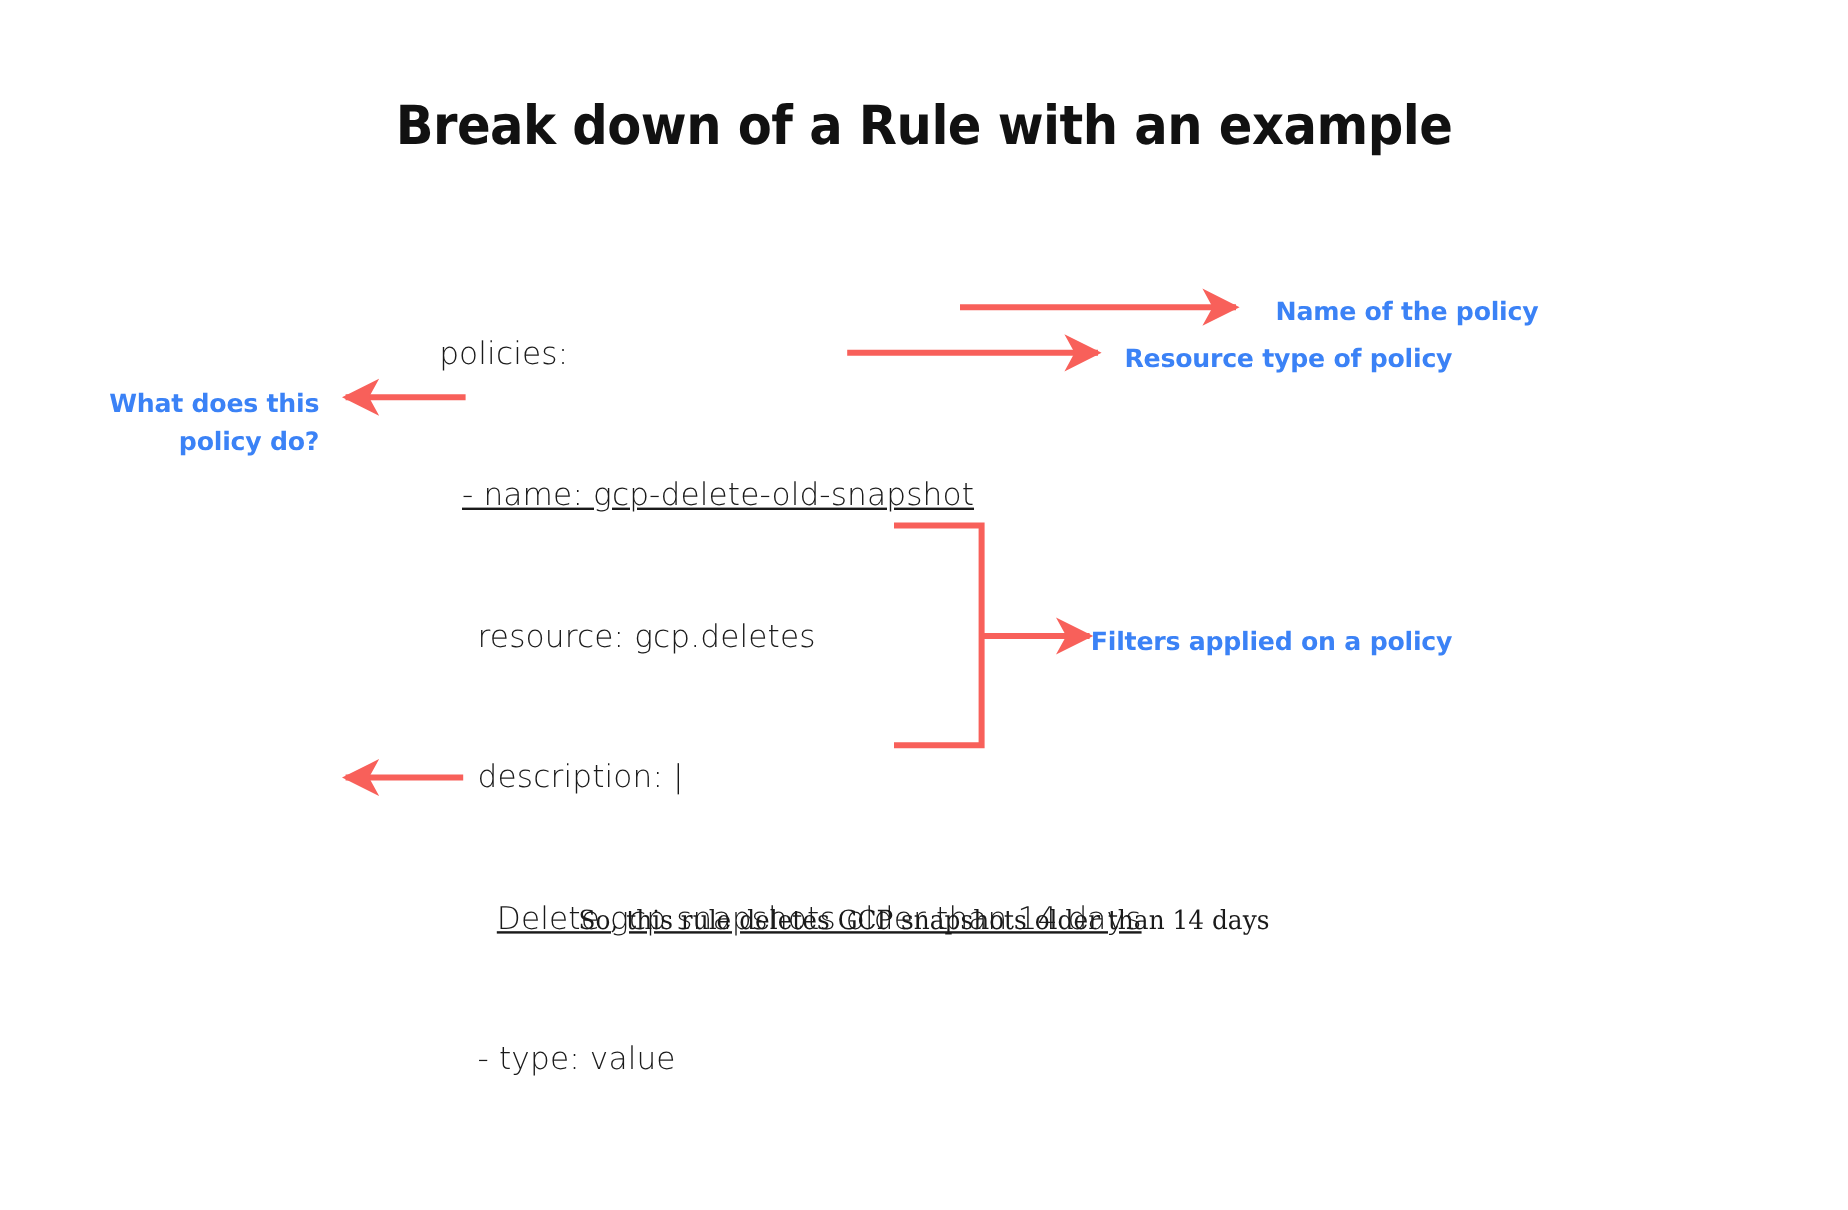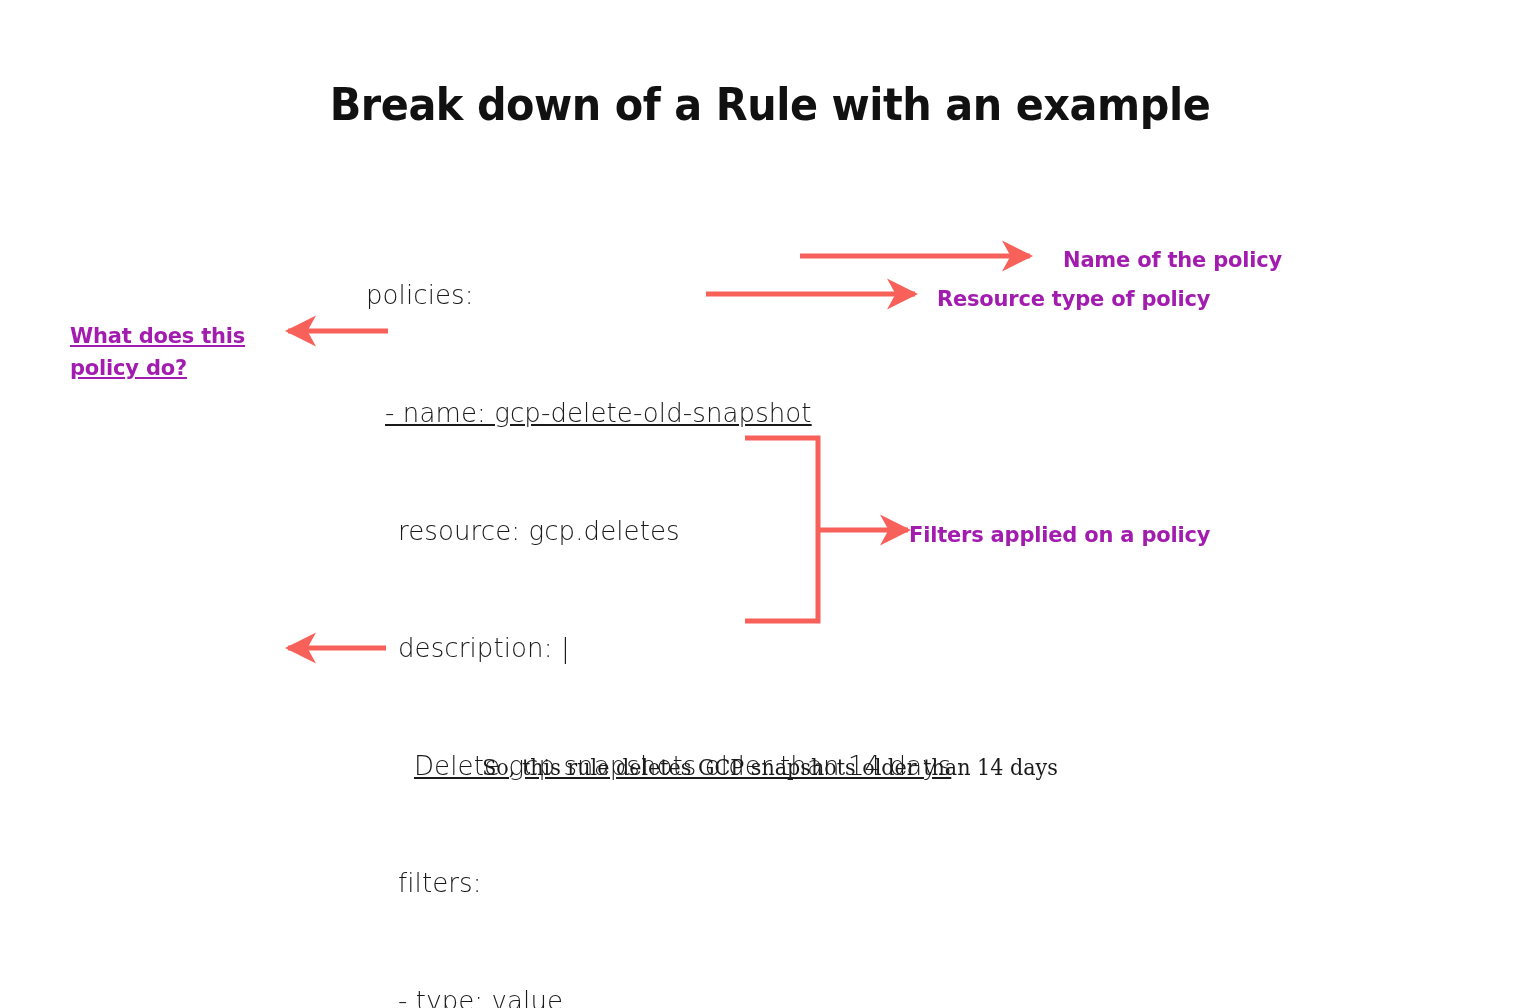--- a/index.html
+++ b/index.html
@@ -64,29 +64,29 @@
     color: #1a1a1a;
     transform: scaleX(0.94);
   }
 
   
   .annotation {
     position: absolute;
     font-family: "DejaVu Sans", sans-serif;
     font-weight: bold;
     font-size: 21px;
-    color: #a21caf;
+    color: #3b82f6;
     letter-spacing: -0.2px;
     line-height: 32px;
     white-space: pre-line;
   }
   #label-name        { left: 1063px; top: 244px; }
   #label-resource    { left: 937px;  top: 283px; }
   #label-filters     { left: 909px;  top: 519px; }
-  #label-description { left: 70px;   top: 320px; width: 196px; text-align: left; text-decoration: underline; }
+  #label-description { left: 70px;   top: 320px; width: 196px; text-align: right; }
   #label-actions     { left: 70px;   top: 628px; width: 196px; text-align: center; }
 
   
   #annotations-svg {
     position: absolute;
     left: 0; top: 0;
     width: 1540px;
     height: 1008px;
     pointer-events: none;
   }
@@ -97,21 +97,20 @@
 <div id="canvas">
 
   <div id="page-title">Break down of a Rule with an example</div>
 
   <div id="yaml-block">
     <span class="yaml-line">policies:</span>
     <span class="yaml-line ind1">- name: gcp-delete-old-snapshot</span>
     <span class="yaml-line ind2">resource: gcp.deletes</span>
     <span class="yaml-line ind2">description: |</span>
     <span class="yaml-line ind3">Delete gcp snapshots older than 14 days</span>
-    <span class="yaml-line ind2">filters:</span>
     <span class="yaml-line ind2">- type: value</span>
     
     
     
     
     
     
   </div>
 
   <svg id="annotations-svg" viewBox="0 0 1540 1008" xmlns="http://www.w3.org/2000/svg">

